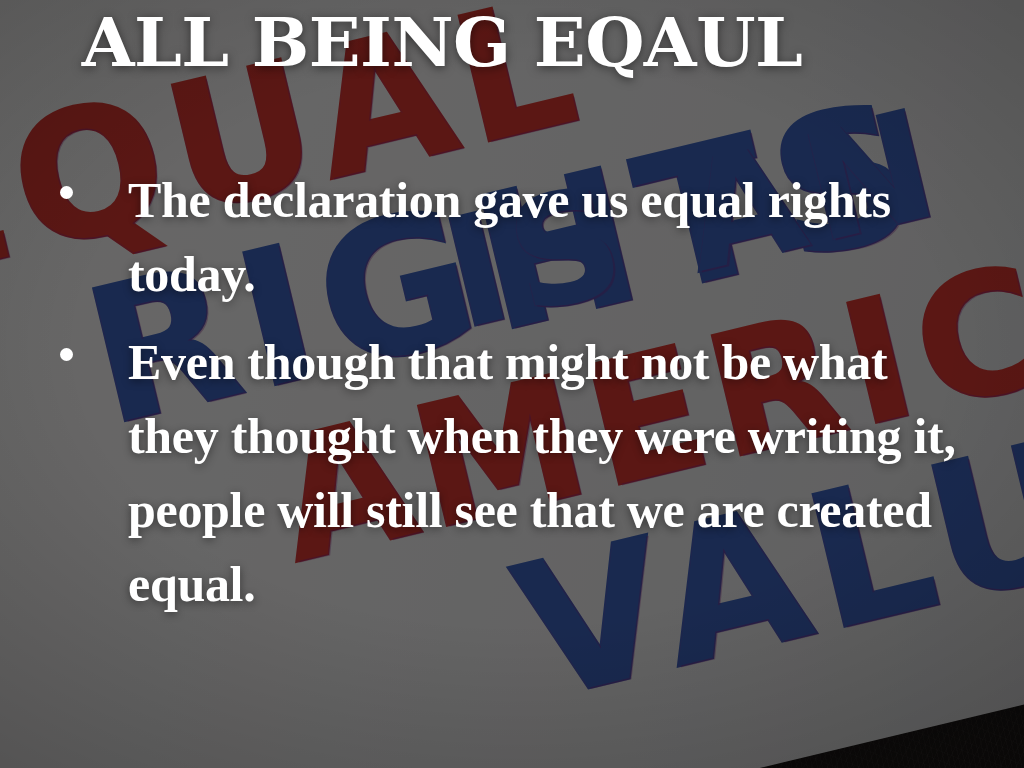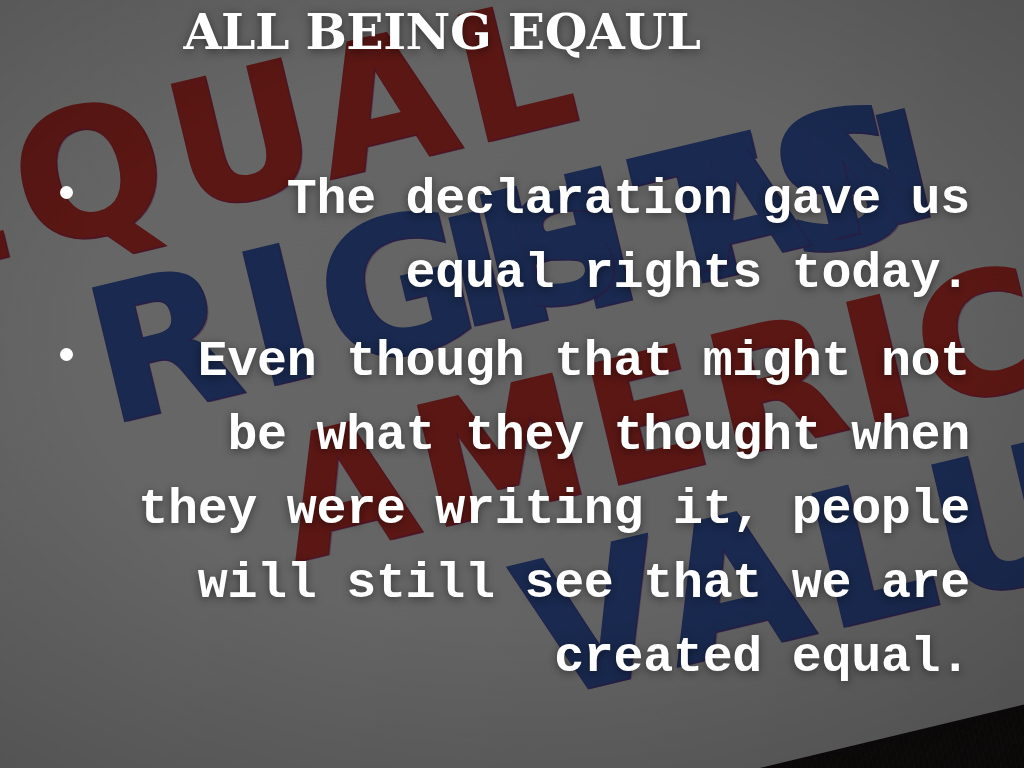--- a/index.html
+++ b/index.html
@@ -99,21 +99,21 @@
     color: #ffffff;
   }
   .title {
     position: absolute;
     top: 8px;
     left: 0;
     width: 884px;
     text-align: center;
     font-family: "DejaVu Serif", serif;
     font-weight: 700;
-    font-size: 49px;
+    font-size: 68px;
     line-height: 1.0;
     letter-spacing: -0.5px;
     text-shadow: 0 2px 10px rgba(0,0,0,.5);
   }
   .bullets {
     position: absolute;
     top: 163px;
     left: 50px;
     width: 920px;
   }
@@ -127,27 +127,26 @@
     position: absolute;
     left: 10px;
     top: 23px;
     width: 13px;
     height: 13px;
     border-radius: 50%;
     background: #ffffff;
   }
   .btext {
     display: block;
-    font-family: Liberation Mono, monospace;
+    font-family: Liberation Serif, serif;
     font-weight: 700;
     font-size: 50px;
     line-height: 1.48;
     letter-spacing: -0.3px;
     text-shadow: 0 2px 8px rgba(0,0,0,.45);
-    text-align: right;
   }
 </style>
 </head>
 <body>
 
 <div id="slide">
 
   <div class="photo">
 
     <div class="ground"></div>

